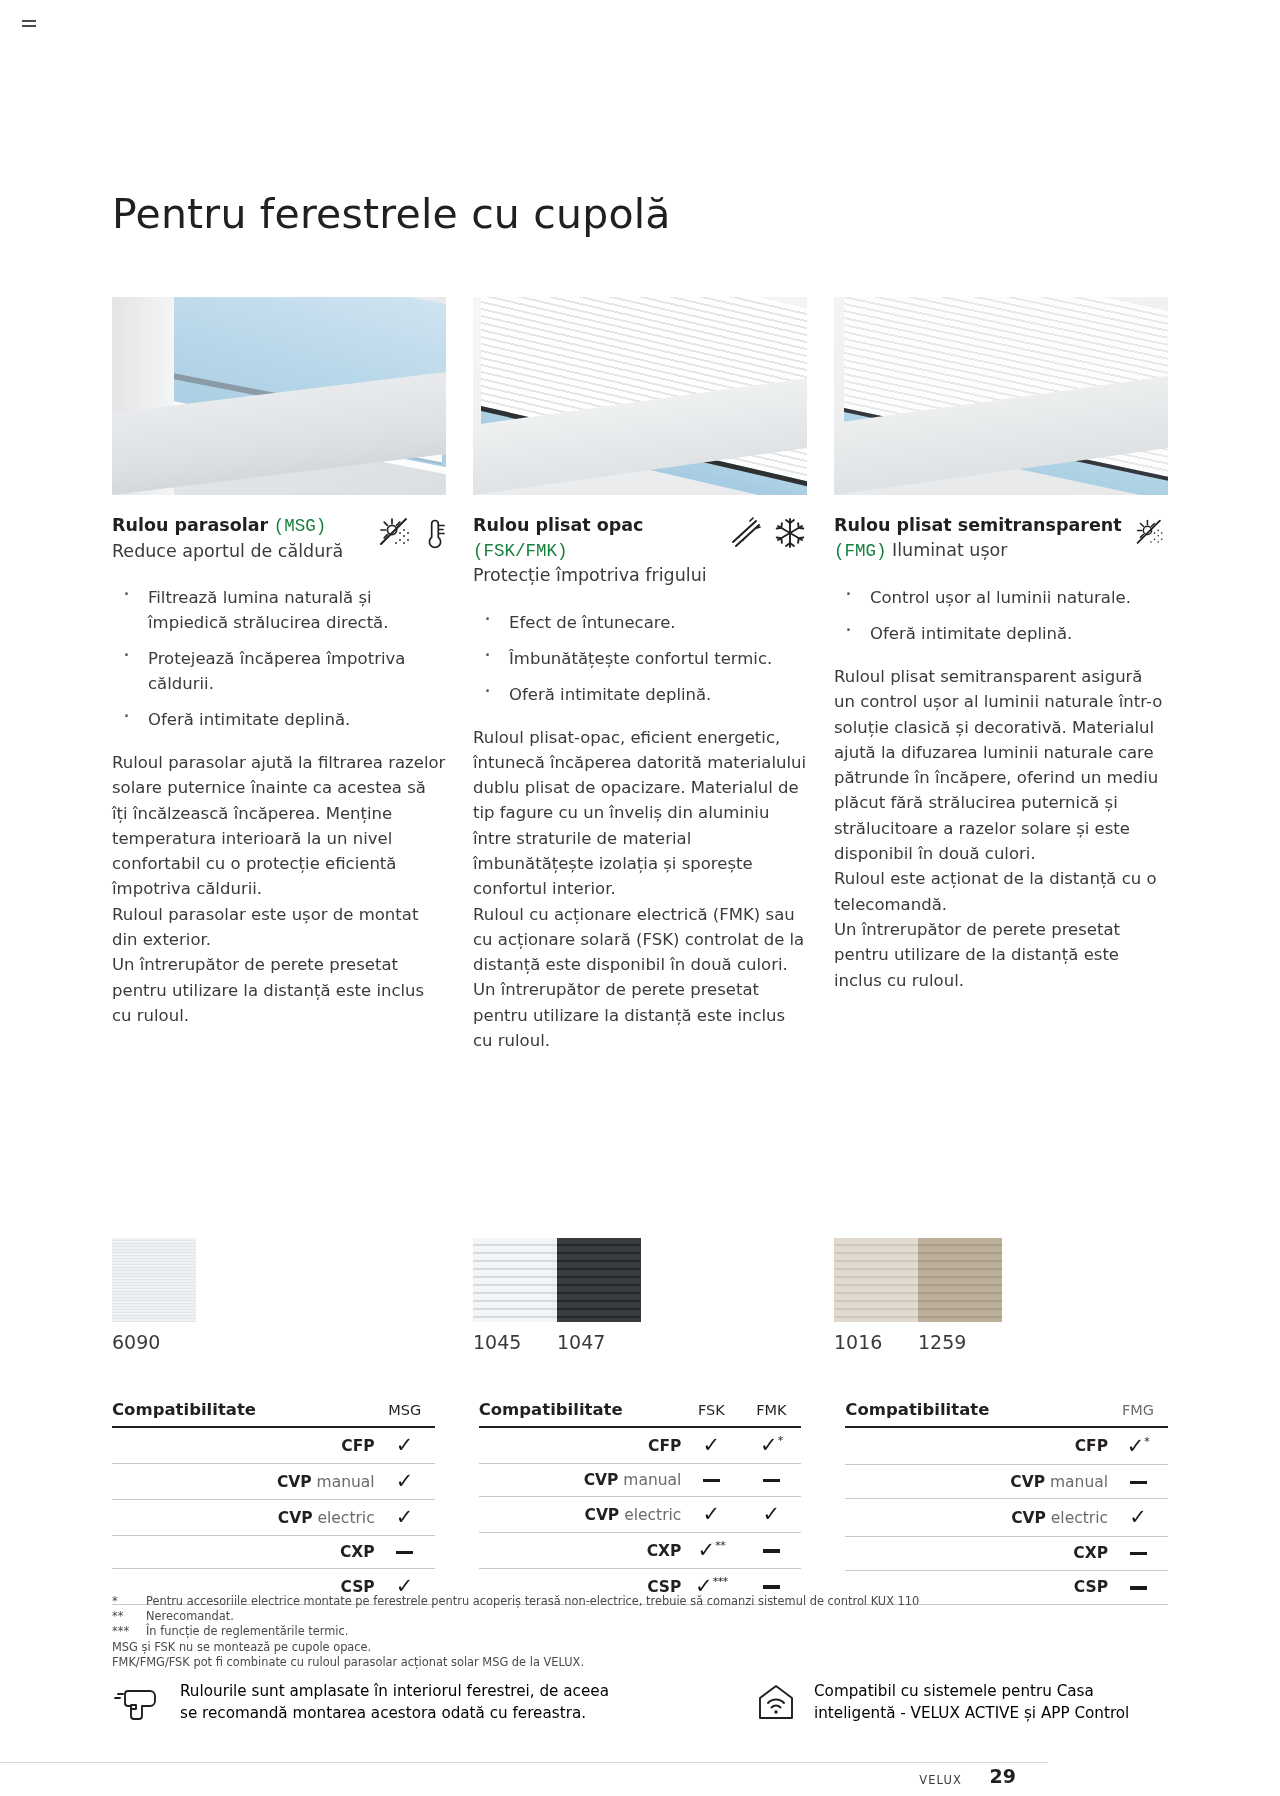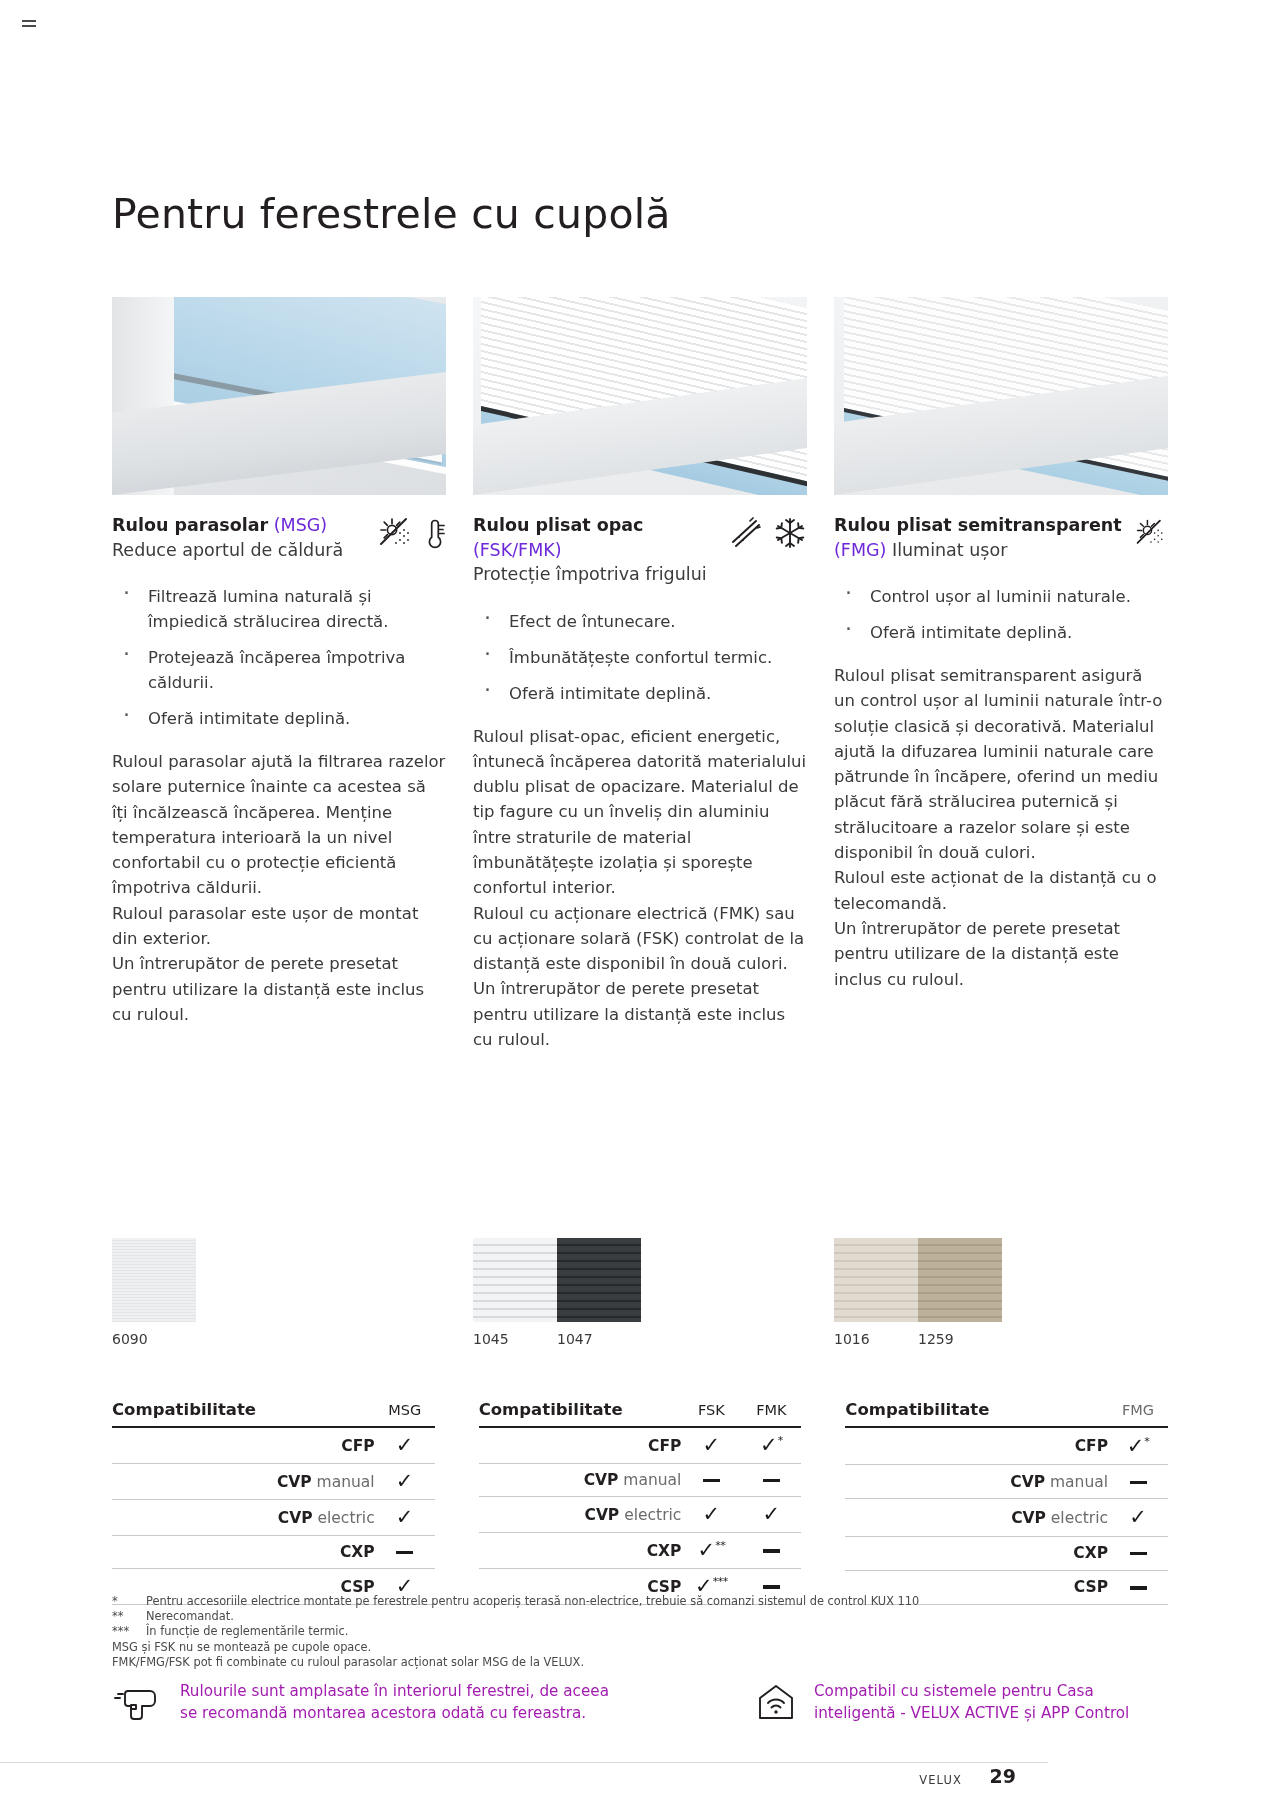--- a/index.html
+++ b/index.html
@@ -166,21 +166,21 @@
     justify-content: space-between;
     min-height: 48px;
   }
   .prod-title {
     font-size: 17.5px;
     line-height: 24.5px;
     color: #231f20;
     font-family: "DejaVu Sans", sans-serif;
   }
   .prod-title b { font-weight: 700; }
-  .prod-title span.code { font-weight: 400; color: #6d28d9; }
+  .prod-title span.code { font-weight: 400; color: #15803d; font-family: Liberation Mono, monospace; }
   .prod-sub { font-weight: 400; color: #3b3b3b; }
 
   .icon-pair { display:flex; align-items:center; gap:9px; padding-top:2px; flex:0 0 auto; }
   .icon-pair svg { display:block; }
 
   ul.bullets {
     margin-top: 22px;
     list-style: none;
   }
   ul.bullets li {
@@ -213,21 +213,21 @@
   
   .swatches {
     position: absolute;
     display: flex;
     gap: 0px;
   }
   .sw-item { width: 84px; }
   .sw-box { width: 84px; height: 84px; }
   .sw-label {
     margin-top: 9px;
-    font-size: 14px;
+    font-size: 19px;
     color: #3a3a3a;
     font-family: "DejaVu Sans", sans-serif;
   }
 
   
   .tables {
     position: absolute;
     left: 112px;
     top: 1400px;
     width: 1056px;
@@ -287,21 +287,21 @@
     position: absolute;
     left: 112px;
     top: 1678px;
     width: 1056px;
     display: flex;
   }
   .note { display: flex; align-items: flex-start; gap: 14px; }
   .note-text {
     font-size: 15.2px;
     line-height: 22px;
-    color: #a21caf;
+    color: #000000;
     font-family: "DejaVu Sans", sans-serif;
     white-space: pre-line;
     padding-top: 2px;
   }
   .note.left { width: 640px; }
   .note.right { width: 416px; }
 
   
   .footer {
     position: absolute;

